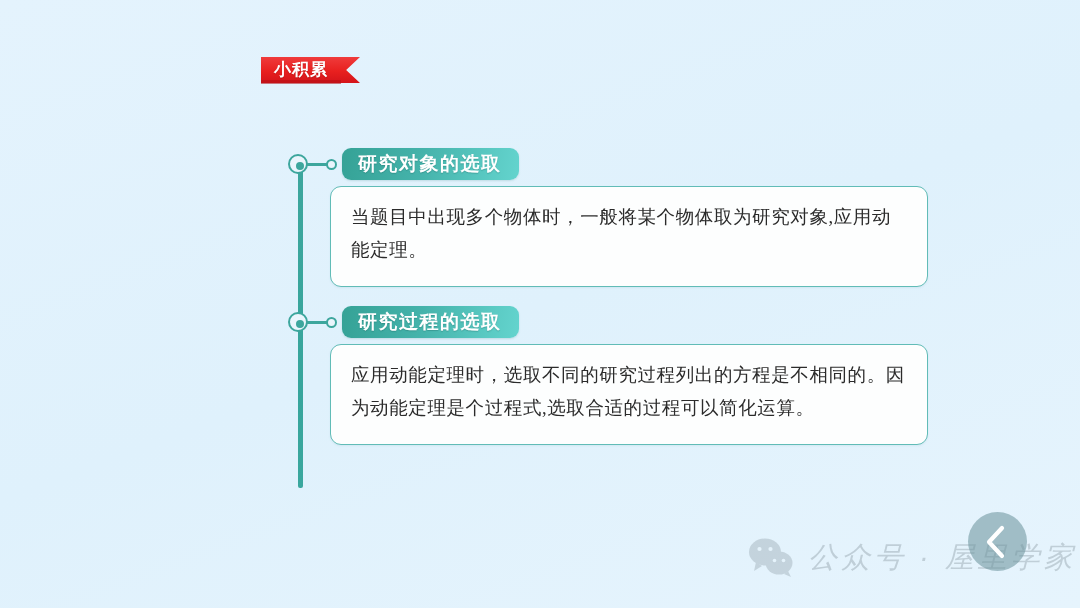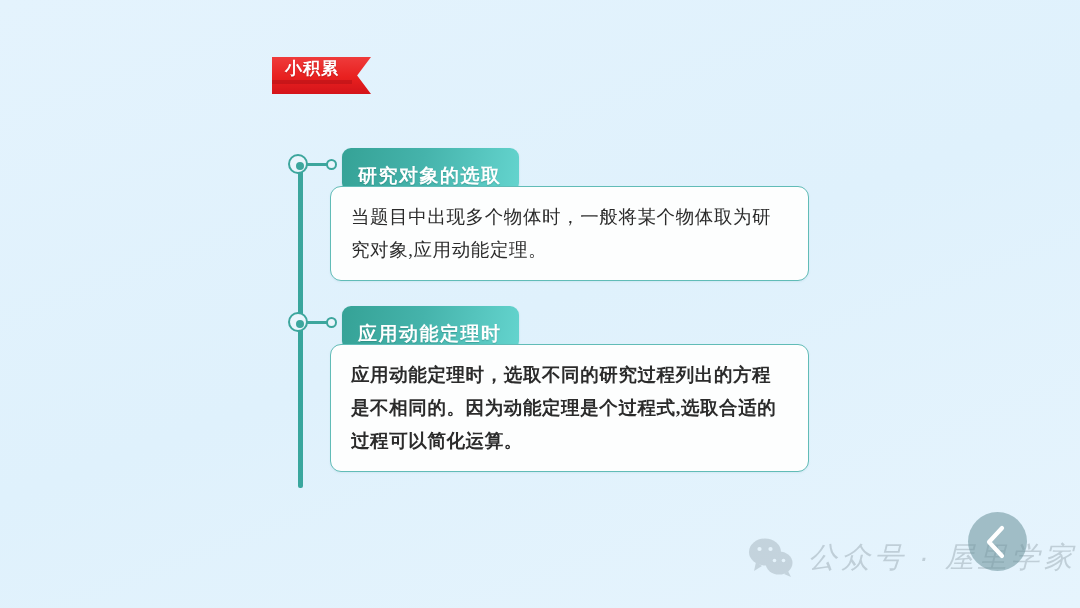--- a/index.html
+++ b/index.html
@@ -18,25 +18,24 @@
   .slide {
     position: absolute;
     inset: 0;
     background: linear-gradient(160deg, #e4f3fd 0%, #dff1fc 50%, #e6f4fd 100%);
     overflow: hidden;
   }
 
   
   .ribbon-wrap {
     position: absolute;
-    left: 272px;
+    left: 261px;
     top: 57px;
     width: 99px;
-    height: 37px;
-    font-family: Liberation Mono, monospace;
+    height: 26px;
   }
   .ribbon {
     position: absolute;
     inset: 0;
     background: linear-gradient(180deg, #ef3b3b 0%, #e8201f 55%, #d4141a 100%);
     -webkit-clip-path: polygon(0 0, 100% 0, 100% 100%, 0 100%, 0 100%, 0 0);
     clip-path: polygon(0 0, 100% 0, 86% 50%, 100% 100%, 0 100%);
   }
   .ribbon-shadow {
     position: absolute;
@@ -142,50 +141,50 @@
     border-radius: 50%;
     background: #eaf5fc;
   }
 
   .section-head {
     position: absolute;
     left: 54px;
     top: 0;
     height: 32px;
     line-height: 32px;
-    padding: 12px 17px 0 16px;
+    padding: 0 17px 0 16px;
     border-radius: 9px;
     background: linear-gradient(100deg, #35a296 0%, #45b3ab 45%, #64d4ce 100%);
     color: #ffffff;
     font-size: 19px;
     font-weight: bold;
     letter-spacing: 1.5px;
     white-space: nowrap;
     text-shadow: 0 1px 1px rgba(20,90,85,.30);
     box-shadow: 0 1px 2px rgba(40,120,115,.18);
   }
 
   .content-box {
     position: absolute;
     left: 42px;
     box-sizing: border-box;
-    width: 479px;
+    width: 598px;
     border: 1.6px solid #61bcb7;
     border-radius: 11px;
     background: #fdfefe;
-    padding: 14px 20px 13px 20px;
+    padding: 14px 20px 19px 20px;
     color: #2b2b2b;
     font-family: "Liberation Serif", "DejaVu Serif", serif;
     font-size: 18.5px;
     line-height: 33px;
     letter-spacing: .6px;
     box-shadow: 0 1px 2px rgba(100,160,170,.12);
   }
   .box-1 { top: 38px; }
-  .box-2 { top: 38px; font-weight: bold; }
+  .box-2 { top: 38px; }
 
   
   .watermark {
     position: absolute;
     left: 748px;
     top: 537px;
     display: flex;
     align-items: center;
     opacity: .30;
     pointer-events: none;
@@ -251,21 +250,21 @@
   </div>
 
   <div class="block block-2">
     <div class="connector">
       <div class="node-outer">
         <div class="node-inner"></div>
       </div>
       <div class="conn-line"></div>
       <div class="node-small"></div>
     </div>
-    <div class="section-head">应用动能定理时</div>
+    <div class="section-head">研究过程的选取</div>
     <div class="content-box box-2">应用动能定理时，选取不同的研究过程列出的方程是不相同的。因为动能定理是个过程式,选取合适的过程可以简化运算。</div>
   </div>
 
   <div class="watermark">
     <svg class="wechat-icon" viewBox="0 0 46 40">
       <ellipse cx="17" cy="15" rx="16" ry="13.5" fill="#7d8d95"></ellipse>
       <polygon points="8,25 6,34 14,29" fill="#7d8d95"></polygon>
       <circle cx="11.5" cy="12" r="2.1" fill="#e9f4fb"></circle>
       <circle cx="22.5" cy="12" r="2.1" fill="#e9f4fb"></circle>
       <ellipse cx="31" cy="26" rx="13.5" ry="11.5" fill="#7d8d95"></ellipse>

